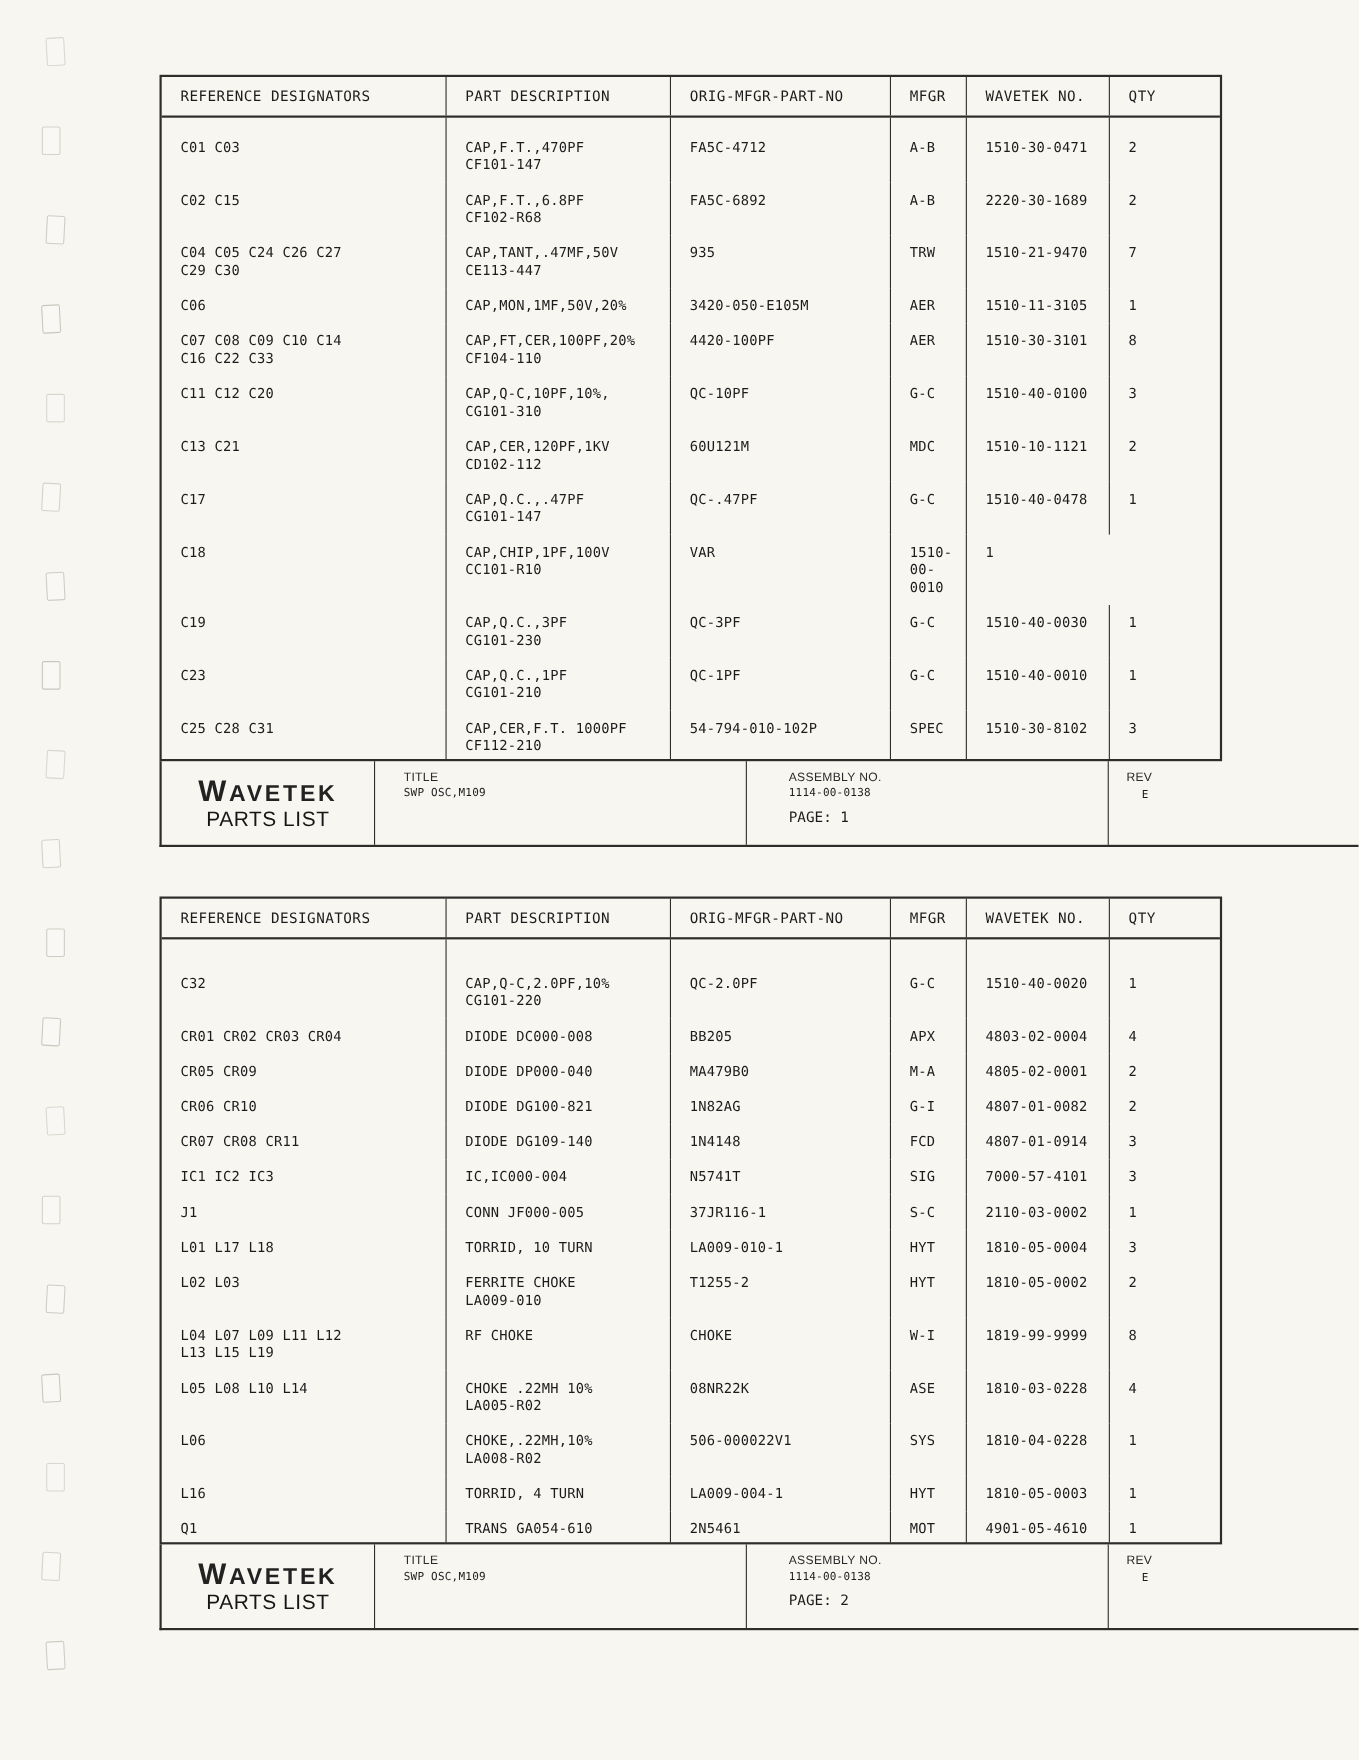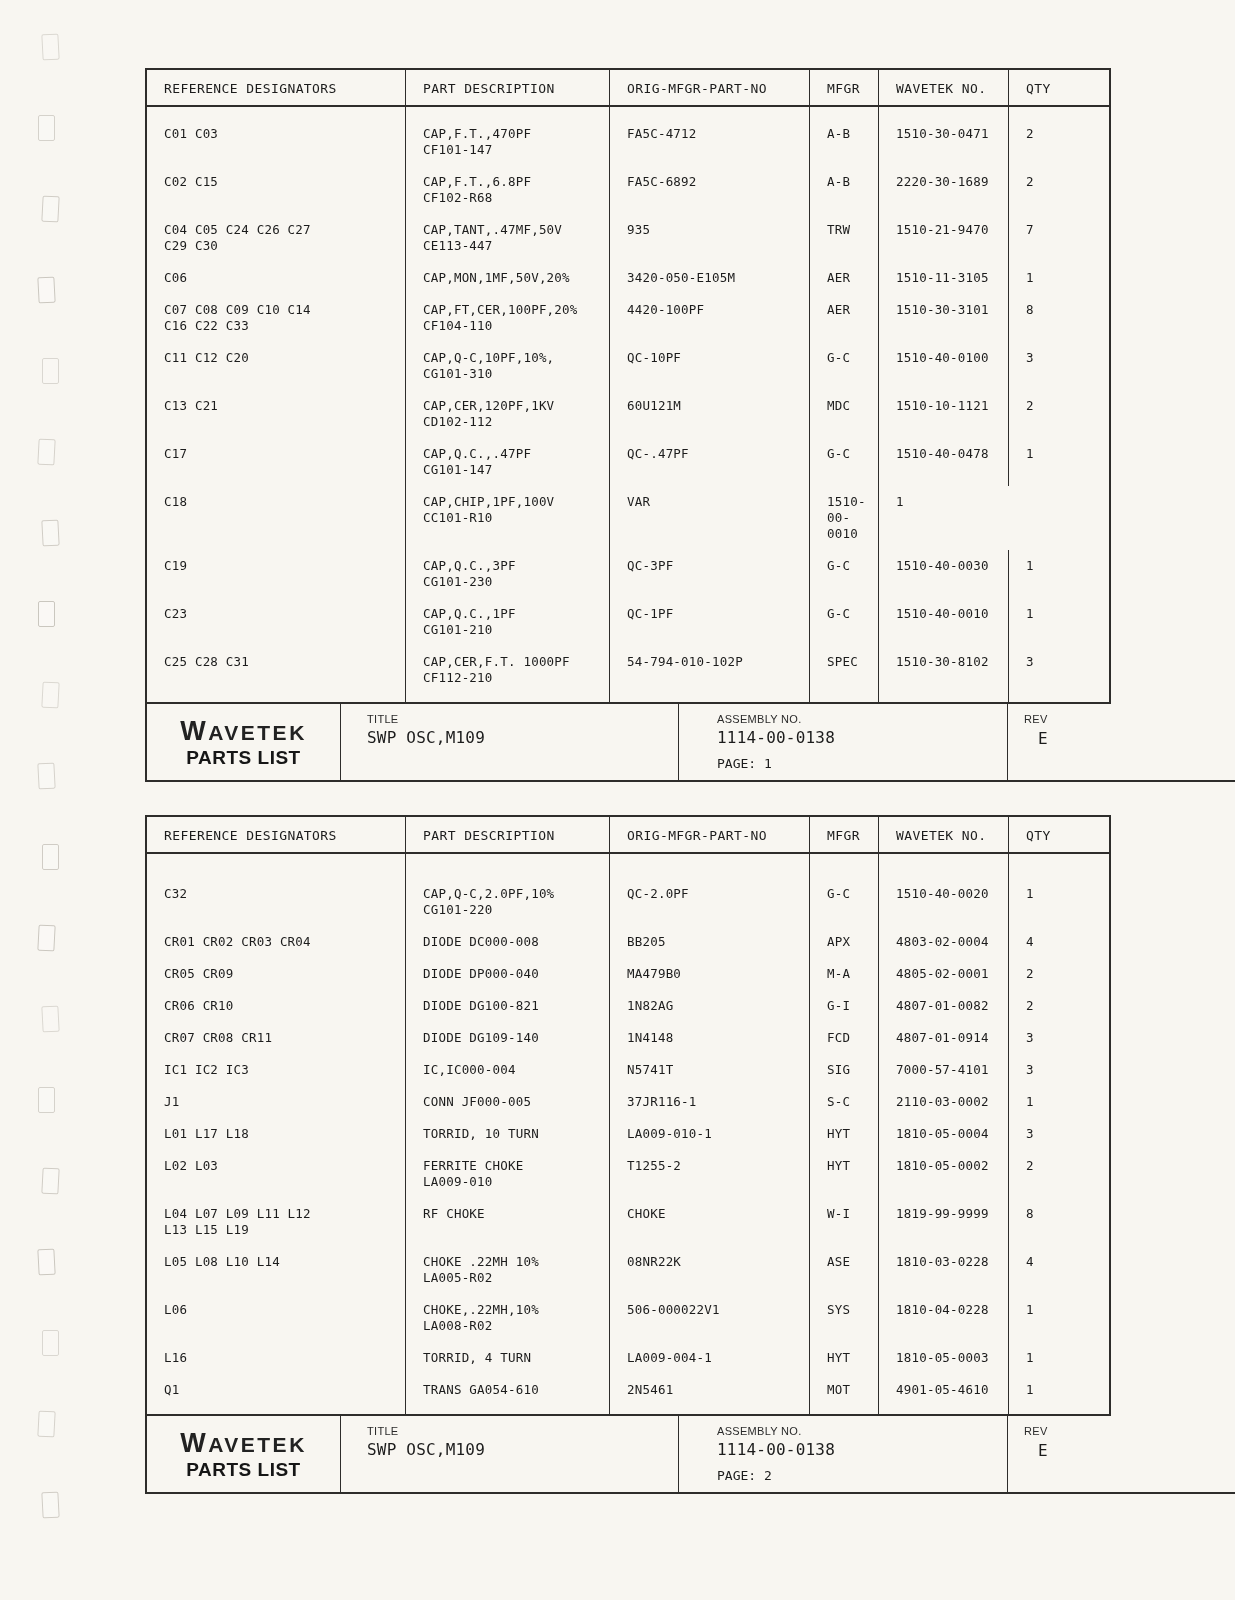--- a/index.html
+++ b/index.html
@@ -39,21 +39,21 @@
   }
   .td {
     padding:8px 5px 8px 17px;
     font-size:12.5px; line-height:16px;
     letter-spacing:.2px;
     white-space:pre-line;
   }
   .td:not(:last-child){ border-right:1.5px solid #2e2d2b; }
   .trow:first-child .td { padding-top:19px; }
   .s2  .trow:first-child .td { padding-top:32px; }
-  .trow:last-child  .td { padding-bottom:16px; }
+  .trow:last-child  .td { padding-bottom:4px; }
 
   
   .footer {
     display:grid;
     grid-template-columns:194px 338px 329px auto;
     border:2px solid #2e2d2b; border-top:none;
     height:78px; width:1119px;
   }
   .fsec:not(:last-child){ border-right:1.5px solid #2e2d2b; }
   .brand {
@@ -61,28 +61,28 @@
     padding-top:2px;
   }
   .logo {
     font-family:"Liberation Sans",sans-serif;
     font-weight:bold; font-size:21px; letter-spacing:2.5px; line-height:1.05;
     color:#222;
   }
   .logo::first-letter { font-size:27px; }
   .partslist {
     font-family:"Liberation Sans",sans-serif;
-    font-weight:bold; font-size:19px; letter-spacing:.5px; margin-top:1px;
+    font-weight:normal; font-size:19px; letter-spacing:.5px; margin-top:1px;
     color:#161616;
   }
   .flabel {
     font-family:"Liberation Sans",sans-serif;
     font-size:11px; letter-spacing:.3px; color:#2a2a2a;
   }
-  .fvalue { font-size:16px; margin-top:3px; letter-spacing:.2px; }
+  .fvalue { font-size:10px; margin-top:3px; letter-spacing:.2px; }
   .ftitle    { padding:9px 0 0 26px; }
   .fassembly { padding:9px 0 0 38px; }
   .fpage     { margin-top:9px; font-size:13px; }
   .frev      { padding:9px 0 0 16px; }
   .frev .fvalue { margin-left:14px; margin-top:4px; }
 </style>
 </head>
 <body>
 
 <div id="marks">

